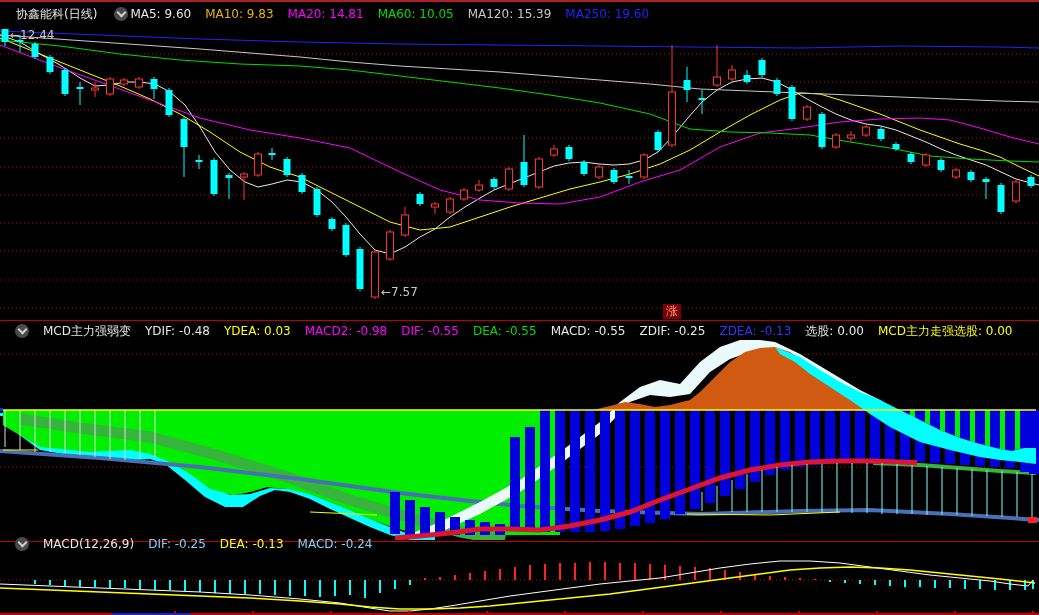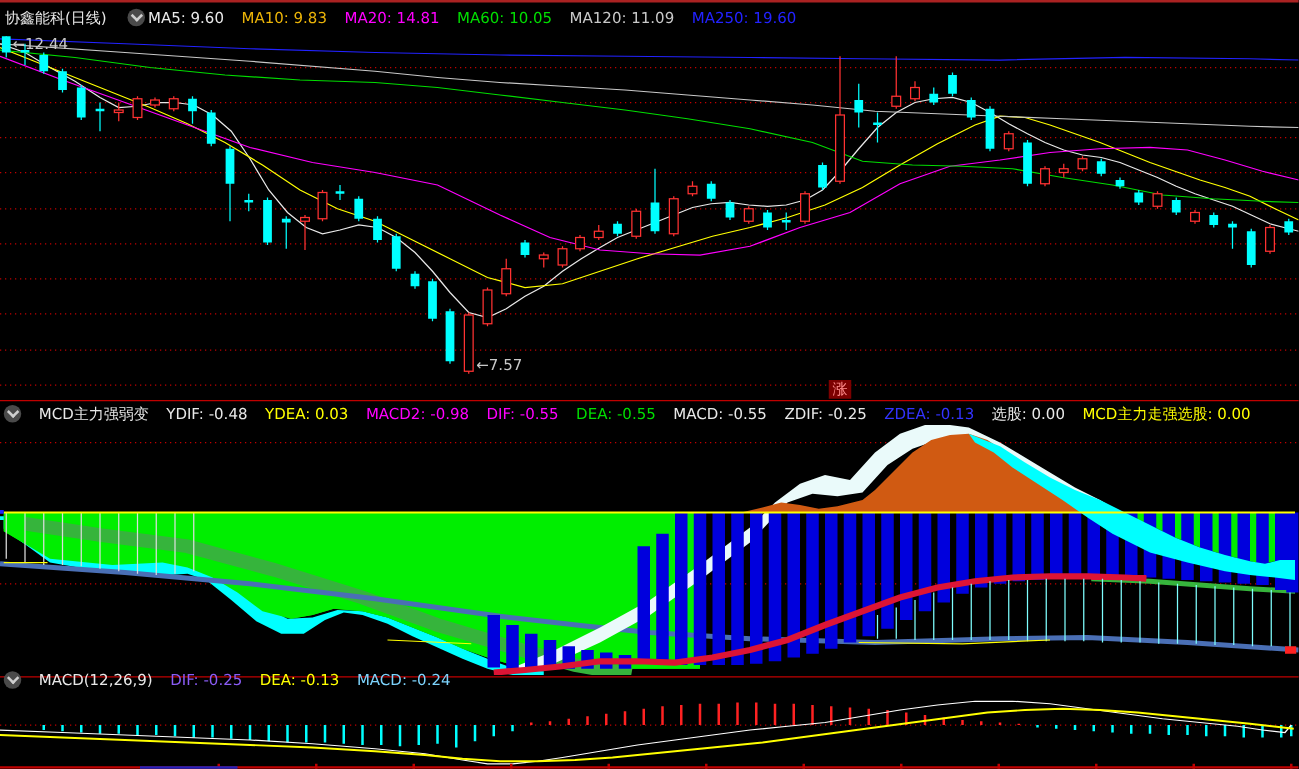--- a/index.html
+++ b/index.html
@@ -1,19 +1,19 @@
 <!DOCTYPE html>
 <html><head>
 <meta charset="utf-8">
 <style>
   html,body{margin:0;padding:0;background:#000;width:1039px;height:615px;overflow:hidden;
     font-family:"DejaVu Sans","Liberation Sans",sans-serif;}
   #app{position:relative;width:1039px;height:615px;background:#000;border-top:2px solid #aa2222;box-sizing:border-box;}
   .hdr{position:absolute;left:0;width:884px;display:flex;align-items:center;white-space:nowrap;
-    font-size:12px;letter-spacing:0;}
+    font-size:12px;letter-spacing:0;padding-left:12px;}
   .hdr span{margin-right:14px;}
   #topbar{top:2px;height:20px;}
   #mid-hdr{top:320px;height:18px;}
   #macd-hdr{top:534px;height:15px;}
   .chev{width:14px;height:14px;border-radius:50%;background:#4a4a4a;display:inline-flex;
     align-items:center;justify-content:center;margin:0 6px 0 3px;flex:0 0 auto;cursor:pointer;}
   .chev:after{content:"";width:5px;height:5px;border-right:2px solid #cfcfcf;border-bottom:2px solid #cfcfcf;
     transform:rotate(45deg);margin-top:-3px;}
   svg{position:absolute;left:0;display:block;}
   #kline-svg{top:22px;}
@@ -25,21 +25,21 @@
     color:#ff8a8a;font-size:12px;line-height:15px;text-align:center;}
 </style>
 </head>
 <body>
 
 <div id="app">
 
   <div id="topbar" class="hdr">
     <span style="color:#e8e8e8;margin-left:4px;">协鑫能科(日线)</span>
     <span class="chev" style="margin-right:2px;"></span>
-    <span id="ma-items" style="display:inline;"><span style="color: rgb(232, 232, 232);">MA5: 9.60</span><span style="color: #eab308; margin-top: 13px;">MA10: 9.83</span><span style="color: rgb(255, 0, 255);">MA20: 14.81</span><span style="color: rgb(0, 221, 0);">MA60: 10.05</span><span style="color: rgb(200, 200, 200);">MA120: 11.09</span><span style="color: rgb(34, 34, 255);">MA250: 19.60</span></span>
+    <span id="ma-items" style="display:inline;"><span style="color: rgb(232, 232, 232);">MA5: 9.60</span><span style="color: #eab308; margin-top: 13px;">MA10: 9.83</span><span style="color: rgb(255, 0, 255);">MA20: 14.81</span><span style="color: rgb(0, 221, 0);">MA60: 10.05</span><span style="color: rgb(200, 200, 200);">MA120: 15.39</span><span style="color: rgb(34, 34, 255);">MA250: 19.60</span></span>
   </div>
 
   <svg id="kline-svg" width="1039" height="296">
       <line x1="0" y1="30" x2="1039" y2="30" stroke="#c00000" stroke-width="1" stroke-dasharray="1 3"></line>
       <line x1="0" y1="58" x2="1039" y2="58" stroke="#c00000" stroke-width="1" stroke-dasharray="1 3"></line>
       <line x1="0" y1="86" x2="1039" y2="86" stroke="#c00000" stroke-width="1" stroke-dasharray="1 3"></line>
       <line x1="0" y1="114" x2="1039" y2="114" stroke="#c00000" stroke-width="1" stroke-dasharray="1 3"></line>
       <line x1="0" y1="143" x2="1039" y2="143" stroke="#c00000" stroke-width="1" stroke-dasharray="1 3"></line>
       <line x1="0" y1="171" x2="1039" y2="171" stroke="#c00000" stroke-width="1" stroke-dasharray="1 3"></line>
       <line x1="0" y1="199" x2="1039" y2="199" stroke="#c00000" stroke-width="1" stroke-dasharray="1 3"></line>
@@ -306,21 +306,21 @@
       <rect x="1028" y="177" width="9" height="6" fill="#ff2222"></rect>
       <rect x="0" y="68" width="3" height="3" fill="#2222ff"></rect>
       <rect x="0" y="73" width="3" height="3" fill="#00ffff"></rect>
     </svg>
 
   <div id="sep2" class="sep"></div>
 
   <div id="macd-hdr" class="hdr">
     <span class="chev"></span>
     <span style="color:#e8e8e8;">MACD(12,26,9)</span>
-    <span id="macd-items" style="display:inline;"><span style="color: #8b5cf6;">DIF: -0.25</span><span style="color: rgb(255, 255, 0);">DEA: -0.13</span><span style="color: #7dd3fc;">MACD: -0.24</span></span>
+    <span id="macd-items" style="display:inline;"><span style="color: #7dd3fc;">DIF: -0.25</span><span style="color: rgb(255, 255, 0);">DEA: -0.13</span><span style="color: #7dd3fc;">MACD: -0.24</span></span>
   </div>
 
   <svg id="macd-svg" width="1039" height="59">
       <line x1="0" y1="22" x2="1039" y2="22" stroke="#c00000" stroke-width="1" stroke-dasharray="1 3"></line>
       <line x1="35" y1="22" x2="35" y2="26" stroke="#00ffff" stroke-width="2"></line>
       <line x1="50" y1="22" x2="50" y2="27" stroke="#00ffff" stroke-width="2"></line>
       <line x1="65" y1="22" x2="65" y2="28" stroke="#00ffff" stroke-width="2"></line>
       <line x1="80" y1="22" x2="80" y2="29" stroke="#00ffff" stroke-width="2"></line>
       <line x1="95" y1="22" x2="95" y2="29" stroke="#00ffff" stroke-width="2"></line>
       <line x1="110" y1="22" x2="110" y2="30" stroke="#00ffff" stroke-width="2"></line>

